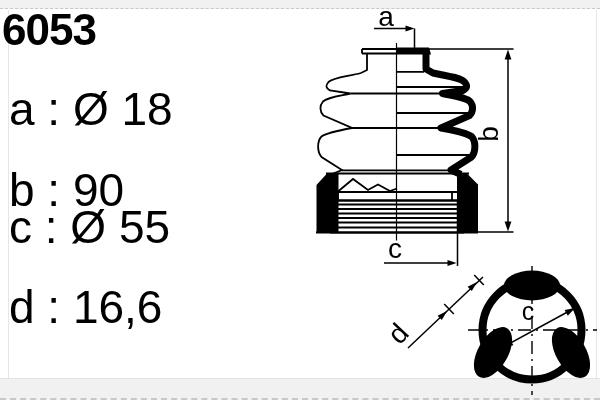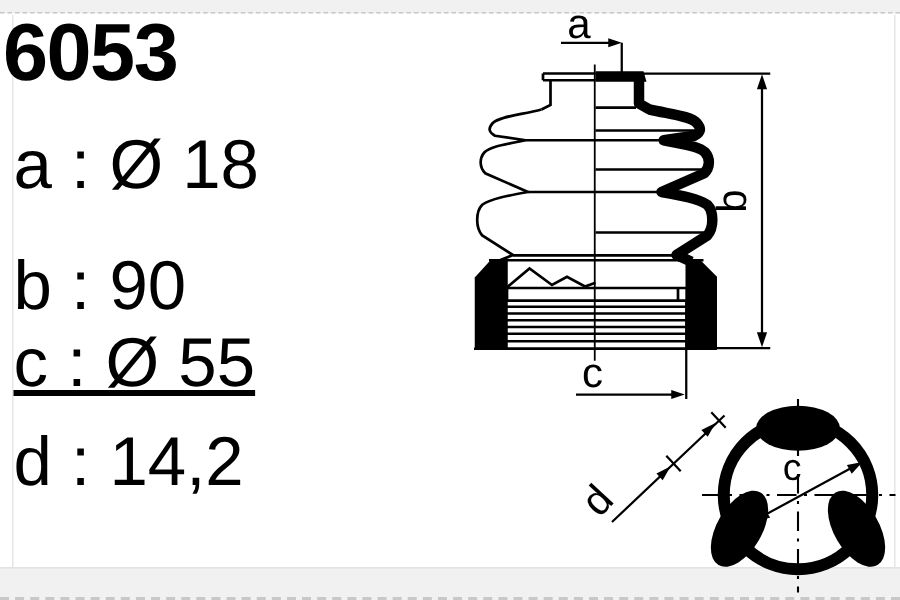--- a/index.html
+++ b/index.html
@@ -4,40 +4,40 @@
 <style>
   html,body{margin:0;padding:0;background:#fff;}
   body{width:600px;height:400px;position:relative;overflow:hidden;
        font-family:"Liberation Sans", sans-serif;color:#000;}
   .band{position:absolute;left:0;width:600px;background:#f1f1f1;box-sizing:border-box;}
   .band.top{top:0;height:9px;border-bottom:1px dashed #c8c8c8;}
   .band.bottom{top:378px;height:22px;border-top:1px solid #e2e2e2;border-bottom:2px dashed #c8c8c8;}
   .frame-line{position:absolute;top:10px;height:368px;width:1px;background:#e6e6e6;}
   .frame-line.left{left:8px;}
   .frame-line.right{left:596px;}
-  .part-number{position:absolute;left:2px;top:8px;font-size:54px;font-weight:700;
+  .part-number{position:absolute;left:2px;top:8px;font-size:44px;font-weight:700;
                letter-spacing:-1px;line-height:1;white-space:nowrap;}
   .dim-row{position:absolute;left:9px;font-size:46px;line-height:1;white-space:nowrap;}
-  .dim-row.r0{top:86px;} .dim-row.r1{top:167px;} .dim-row.r2{top:218px;text-decoration:underline;} .dim-row.r3{top:284px;}
+  .dim-row.r0{top:86px;} .dim-row.r1{top:167px;} .dim-row.r2{top:204px;} .dim-row.r3{top:284px;}
   svg{position:absolute;left:0;top:0;}
   svg text{font-family:"Liberation Sans", sans-serif;fill:#000;}
 </style>
 </head>
 <body>
 
 <div class="band top"></div>
 <div class="band bottom"></div>
 <div class="frame-line left"></div>
 <div class="frame-line right"></div>
 
 <div class="part-number">6053</div>
 <div class="dim-row r0">a : Ø 18</div>
 <div class="dim-row r1">b : 90</div>
 <div class="dim-row r2">c : Ø 55</div>
-<div class="dim-row r3">d : 14,2</div>
+<div class="dim-row r3">d : 16,6</div>
 
 <svg width="600" height="400" viewBox="0 0 600 400">
 
   <path d="M396.5,43 V240.5" stroke="#000" stroke-width="1.2" fill="none"></path>
 
   <g stroke="#000" stroke-width="1.8" fill="none">
     <path d="M362,49 H397 M362,53.5 H397 M362,49 V53.5 M367,53.5 V70 L361,73"></path>
     <path d="M361,73 C348,76.5 333,77.5 328.5,82 C325.5,85.5 325.5,88 330,90.5
              L350.5,93.5 C336,96.5 327,97.5 323,101.5 C319.5,105.5 319.5,111.5 323.5,115.5
              L352,128 C338,130.5 327.5,132.5 321.5,136.5 C317,141 317,152 321.5,157

